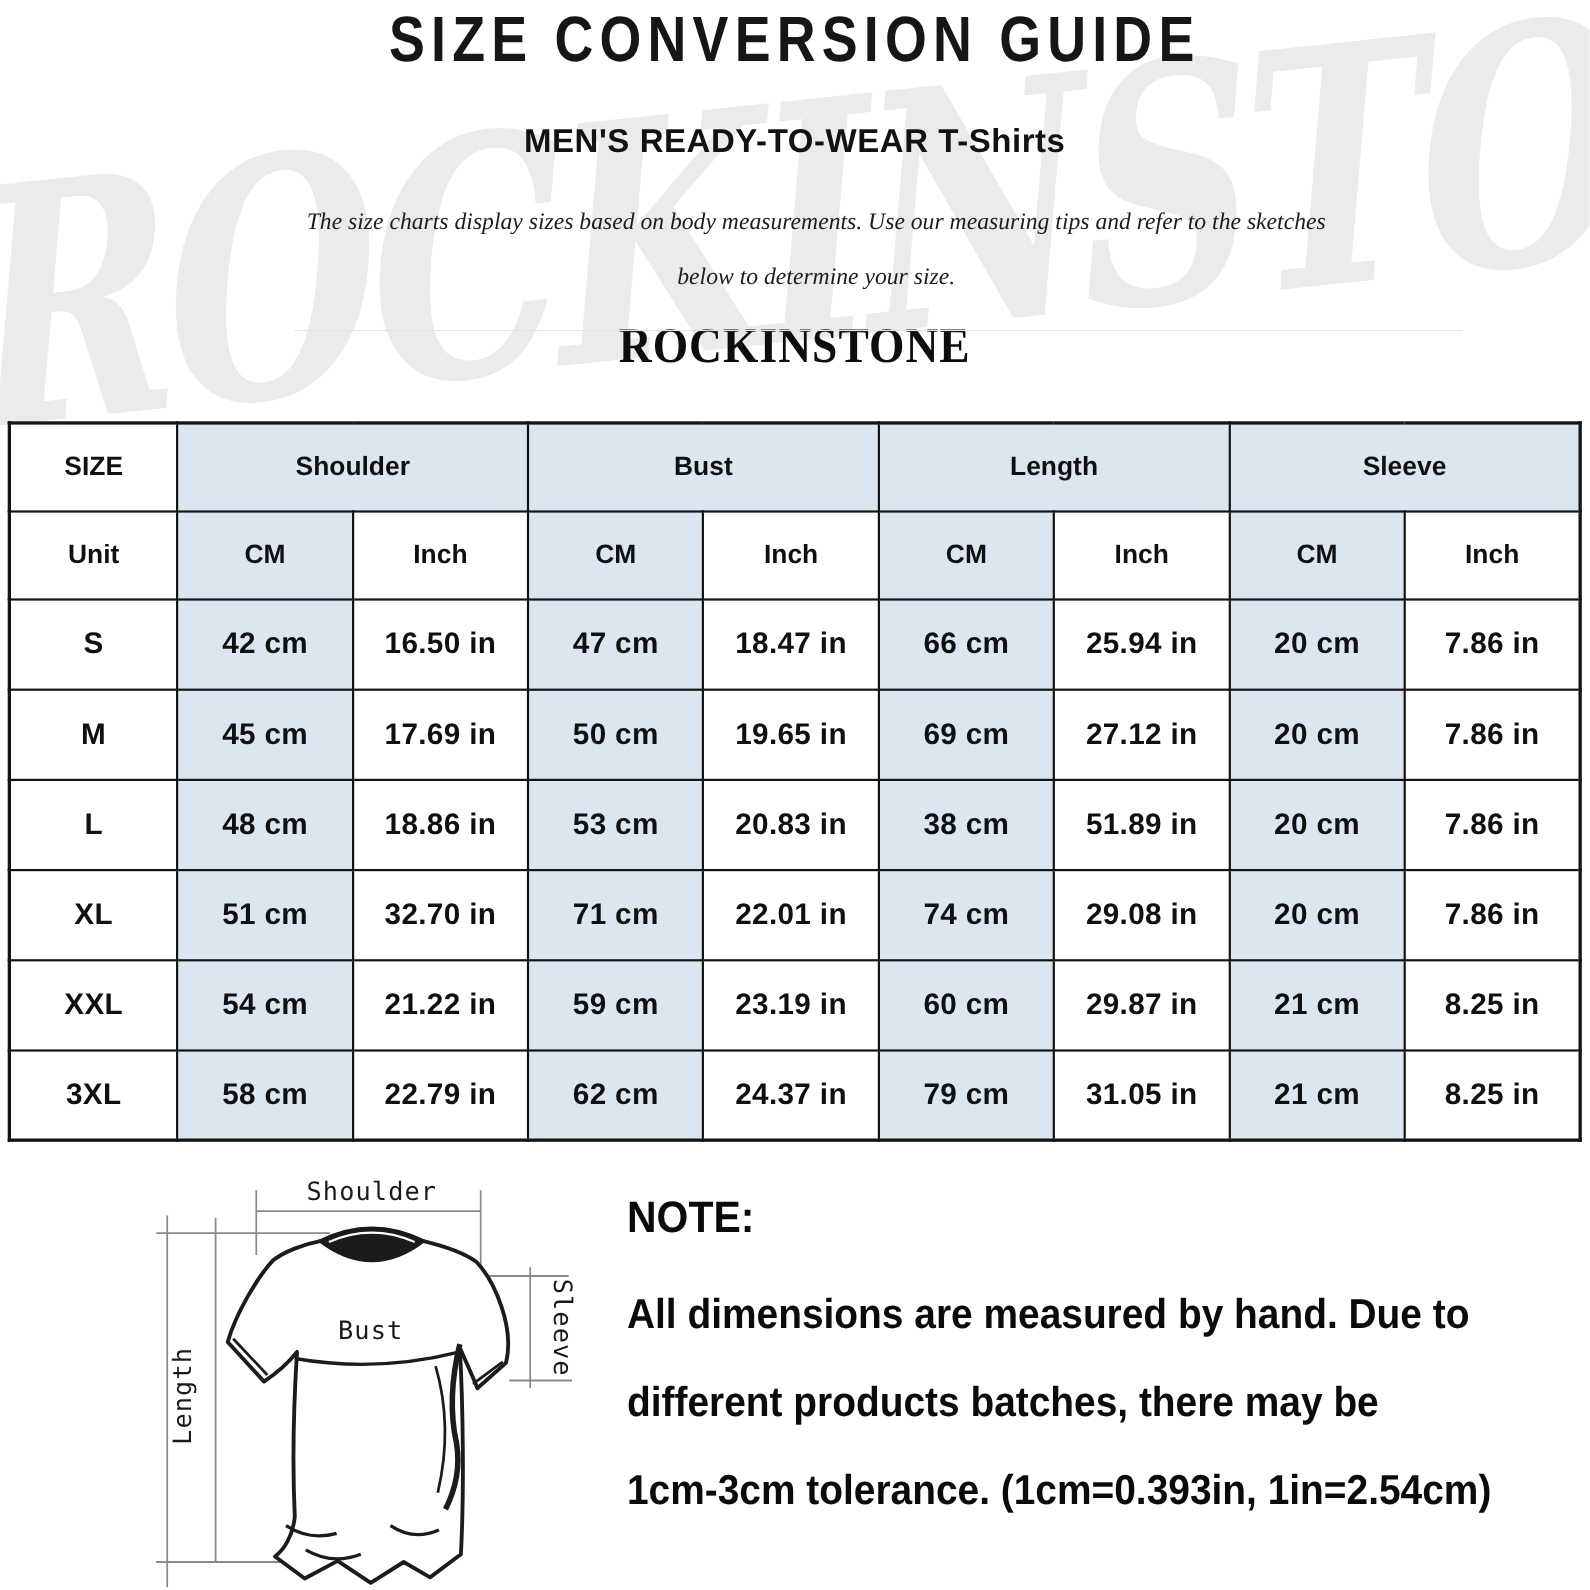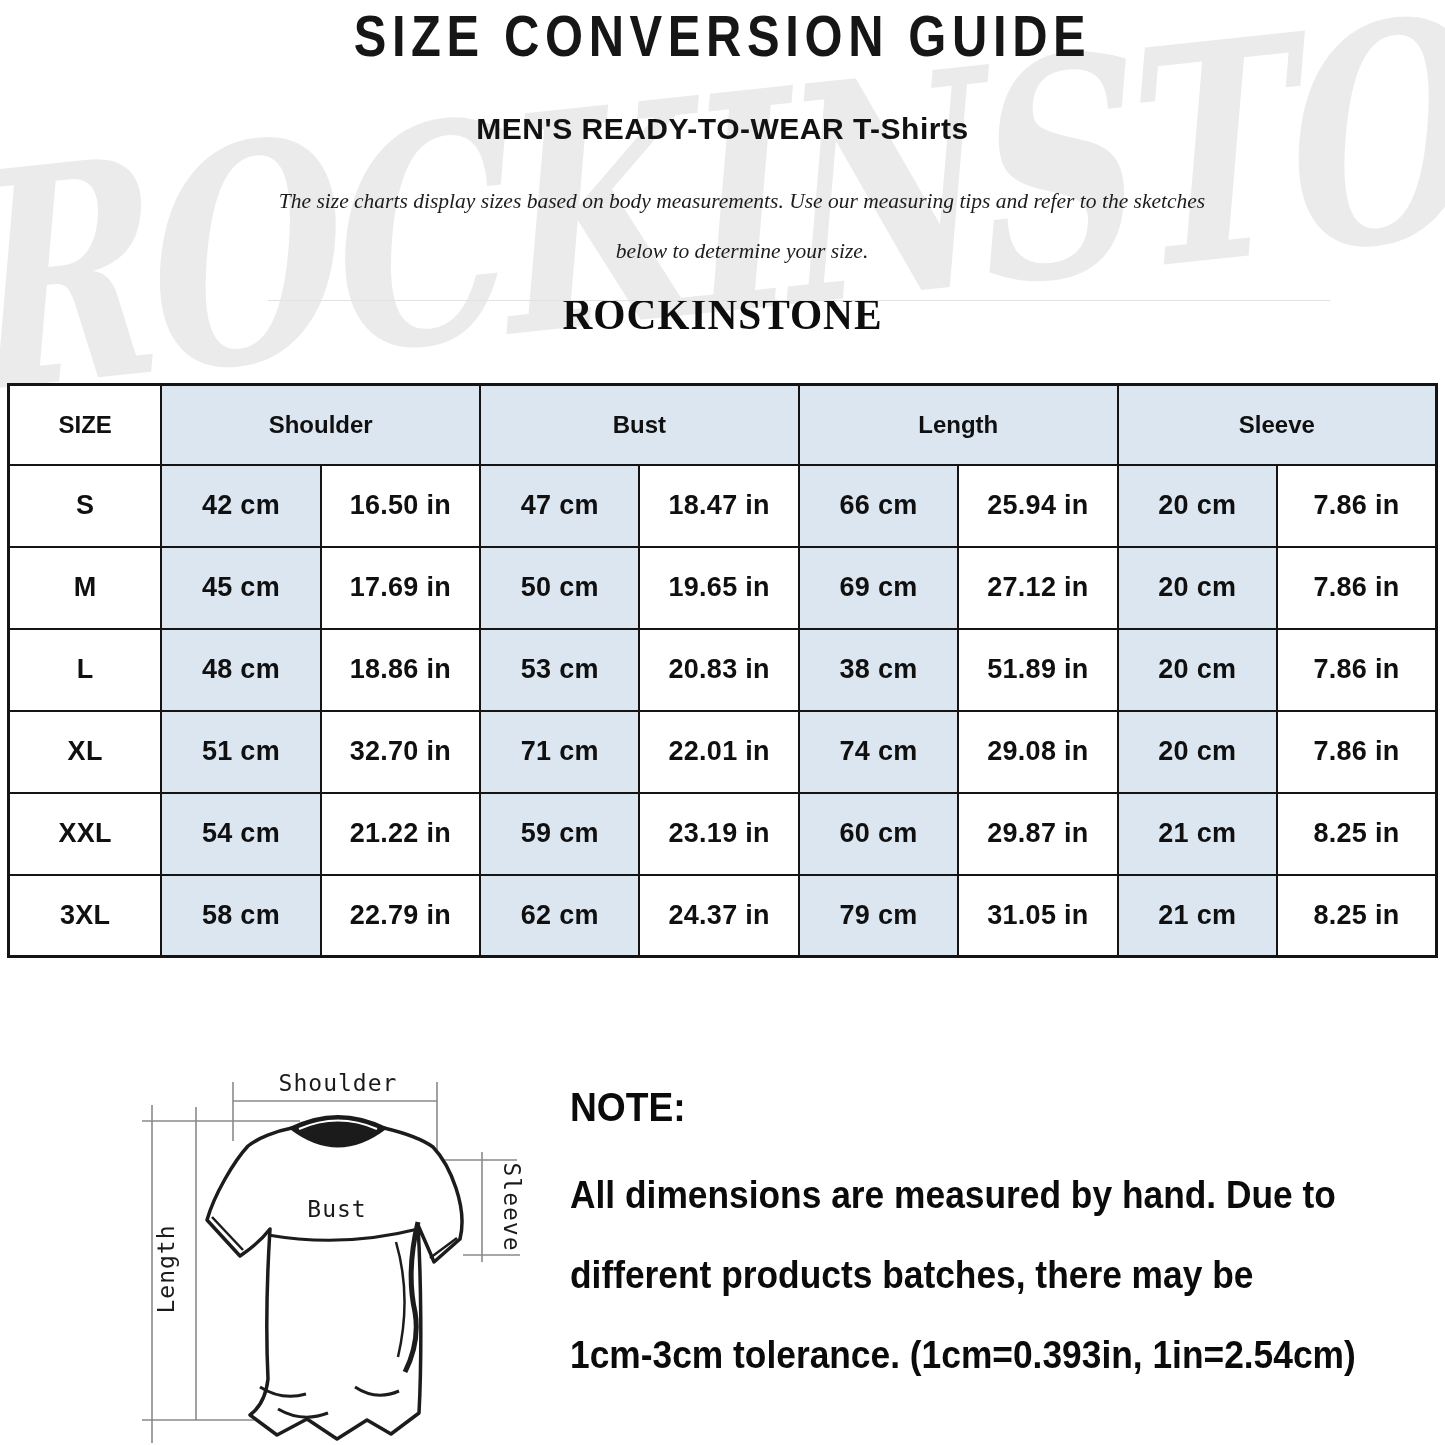--- a/index.html
+++ b/index.html
@@ -119,20 +119,31 @@
       <col class="col-m">
       <col class="col-m">
   </colgroup>
   <thead>
     <tr>
       <th>SIZE</th>
       <th colspan="2" class="c-blue">Shoulder</th>
       <th colspan="2" class="c-blue">Bust</th>
       <th colspan="2" class="c-blue">Length</th>
       <th colspan="2" class="c-blue">Sleeve</th>
+    </tr>
+    <tr>
+      <th>Unit</th>
+      <th class="c-blue">CM</th>
+      <th>Inch</th>
+      <th class="c-blue">CM</th>
+      <th>Inch</th>
+      <th class="c-blue">CM</th>
+      <th>Inch</th>
+      <th class="c-blue">CM</th>
+      <th>Inch</th>
     </tr>
   </thead>
   <tbody>
     <tr>
       <td>S</td>
       <td class="c-blue">42 cm</td>
       <td>16.50 in</td>
       <td class="c-blue">47 cm</td>
       <td>18.47 in</td>
       <td class="c-blue">66 cm</td>

